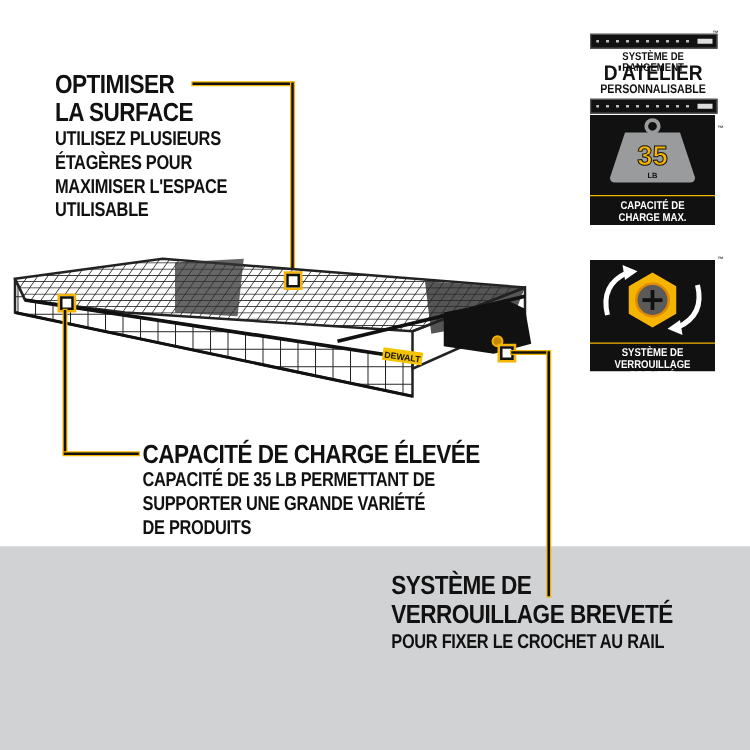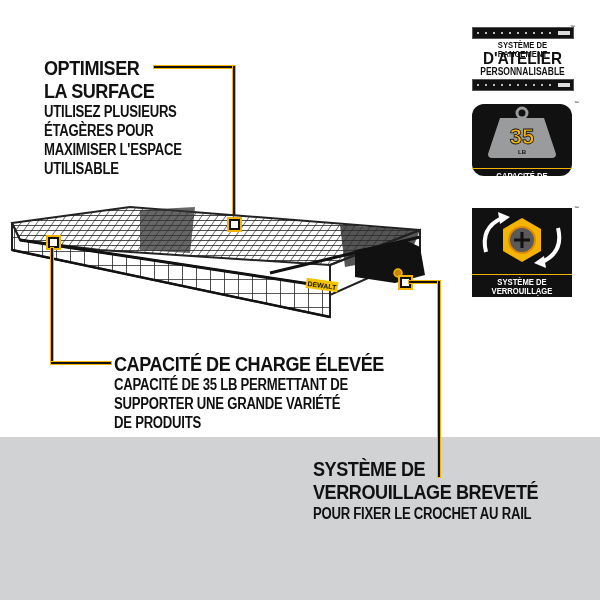--- a/index.html
+++ b/index.html
@@ -96,21 +96,21 @@
 <div class="tm" style="left:570px;top:24px;">™</div>
 <div class="badge-title" style="top:41px;font-size:9px;transform:scaleX(0.85);">SYSTÈME DE RANGEMENT</div>
 <div class="badge-title" style="top:50px;font-size:17px;transform:scaleX(0.9);">D'ATELIER</div>
 <div class="badge-title" style="top:67px;font-size:10px;transform:scaleX(0.85);">PERSONNALISABLE</div>
 <div class="badge-rail" style="top:79px;">
     <div class="dots"></div>
     <div class="tag"></div>
   </div>
 
 <div class="tm" style="left:574px;top:100px;">™</div>
-<div class="icon-box" style="top:104px;height:72px;border-radius:12px;">
+<div class="icon-box" style="top:92px;height:88px;">
   <svg width="100" height="60" viewBox="0 0 100 60">
     <circle cx="50" cy="9" r="5" fill="none" stroke="#9a9b9d" stroke-width="3"></circle>
     <path d="M28 14 H72 L84 50 Q84 54 80 54 H20 Q16 54 16 50 Z" fill="#9a9b9d"></path>
     <text x="50" y="40" font-size="22" font-weight="bold" fill="#f5b400" stroke="#111" stroke-width="0.8" text-anchor="middle" font-family="Liberation Sans, sans-serif">35</text>
     <text x="50" y="50" font-size="6" font-weight="bold" fill="#111" text-anchor="middle" font-family="Liberation Sans, sans-serif">LB</text>
   </svg>
   <div class="sep" style="top:64px;"></div>
   <div class="cap" style="top:68px;">CAPACITÉ DE</div>
   <div class="cap" style="top:78px;">CHARGE MAX.</div>
 </div>

